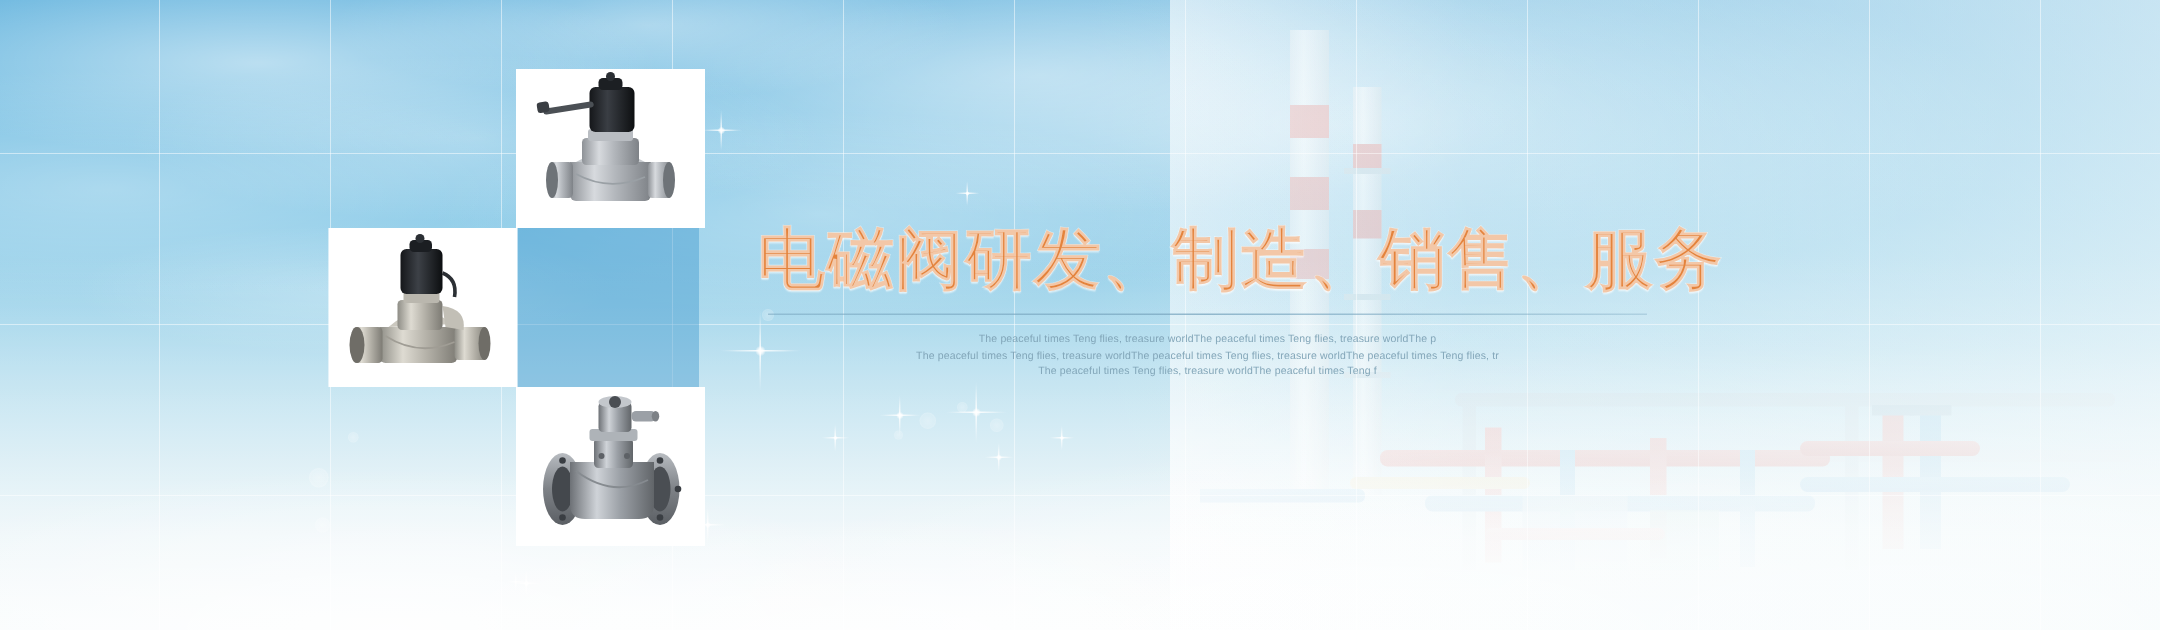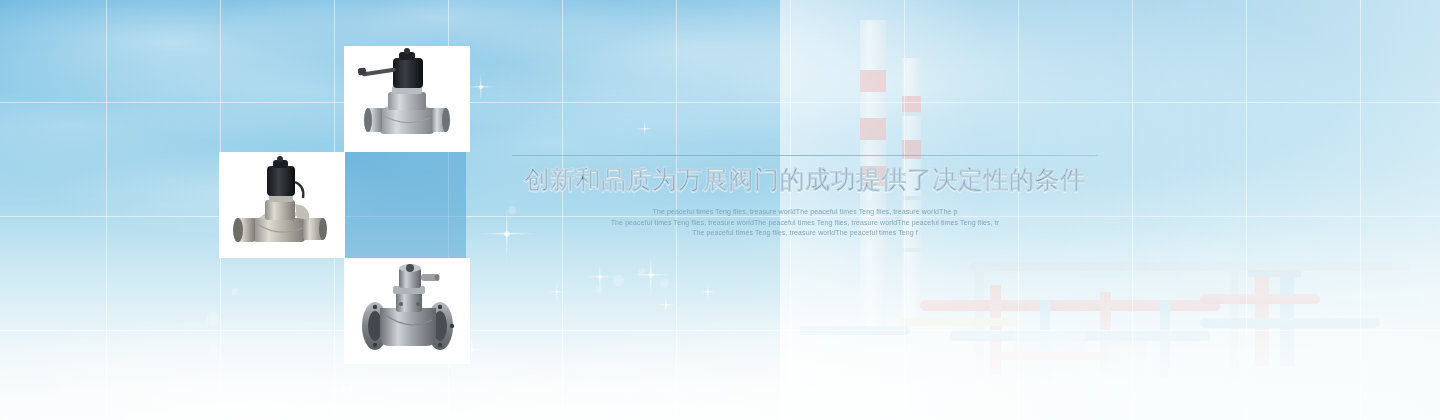--- a/index.html
+++ b/index.html
@@ -409,22 +409,22 @@
       <ellipse cx="66" cy="10" rx="11" ry="4" fill="#c3c7cc"></ellipse>
       <circle cx="66" cy="10" r="4" fill="#4a4e53"></circle>
       <rect x="77" y="16" width="16" height="7" rx="3" fill="#9ba0a6"></rect>
       <ellipse cx="93" cy="19.5" rx="2.5" ry="3.5" fill="#7d8186"></ellipse>
       <circle cx="57" cy="46" r="2" fill="#5d6166"></circle>
       <circle cx="74" cy="46" r="2" fill="#5d6166"></circle>
     </svg>
   </div>
 
   <div class="textblock">
+    <h1 class="headline">电磁阀研发、制造、销售、服务</h1>
     <div class="divider"></div>
-    <h2 class="subhead">创新和品质为万展阀门的成功提供了决定性的条件</h2>
     <div class="eng">
       <div class="l1">The peaceful times Teng flies, treasure worldThe peaceful times Teng flies, treasure worldThe p</div>
       <div class="l2">The peaceful times Teng flies, treasure worldThe peaceful times Teng flies, treasure worldThe peaceful times Teng flies, tr</div>
       <div class="l3">The peaceful times Teng flies, treasure worldThe peaceful times Teng f</div>
     </div>
   </div>
 
 </div>
 
 </body></html>

